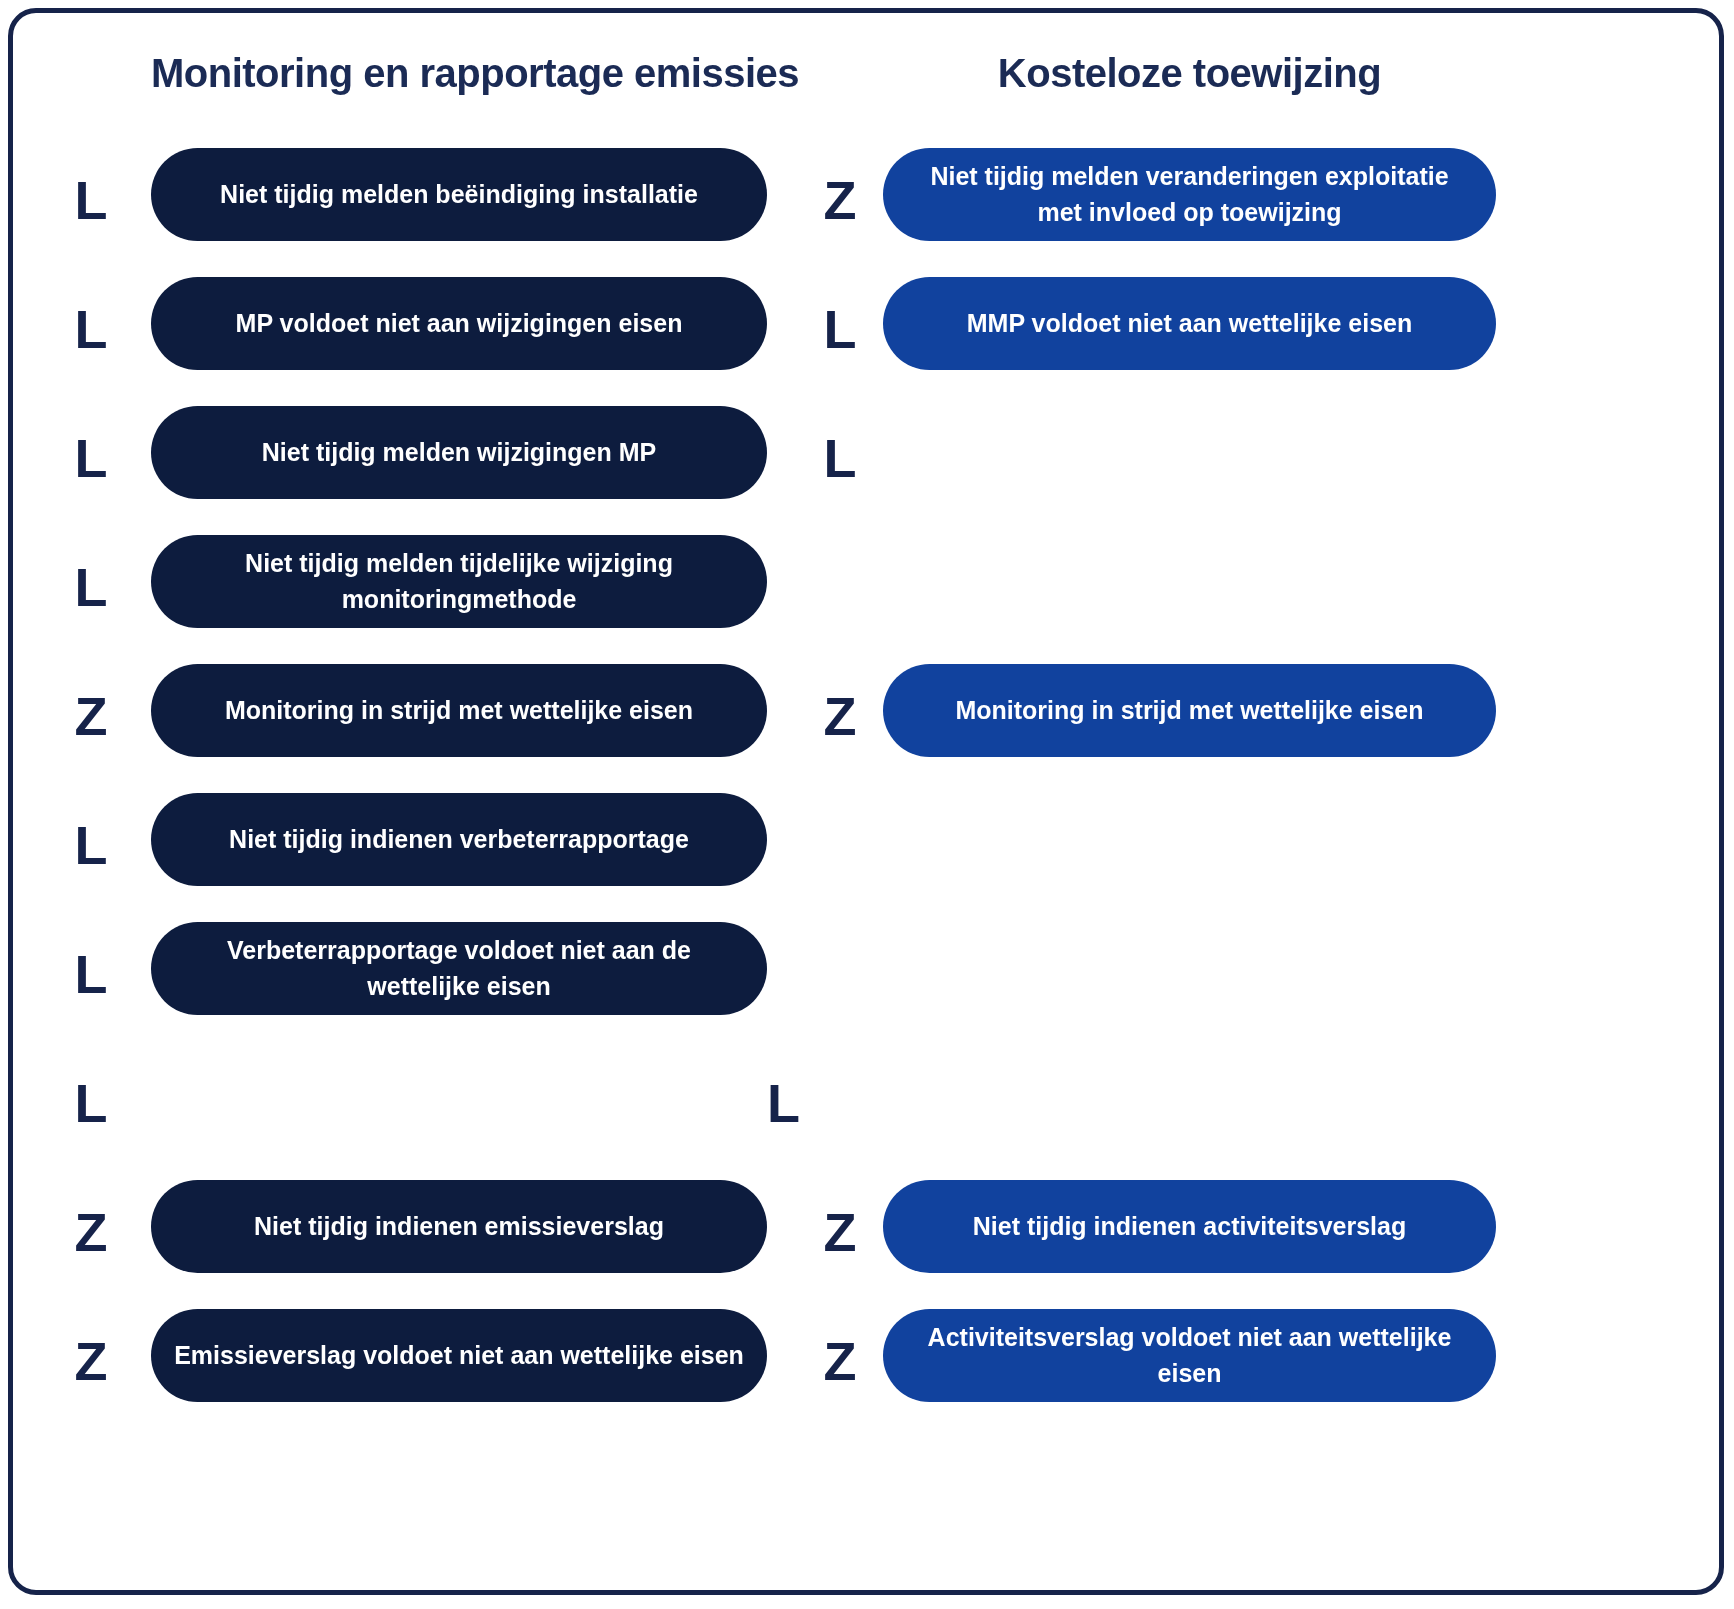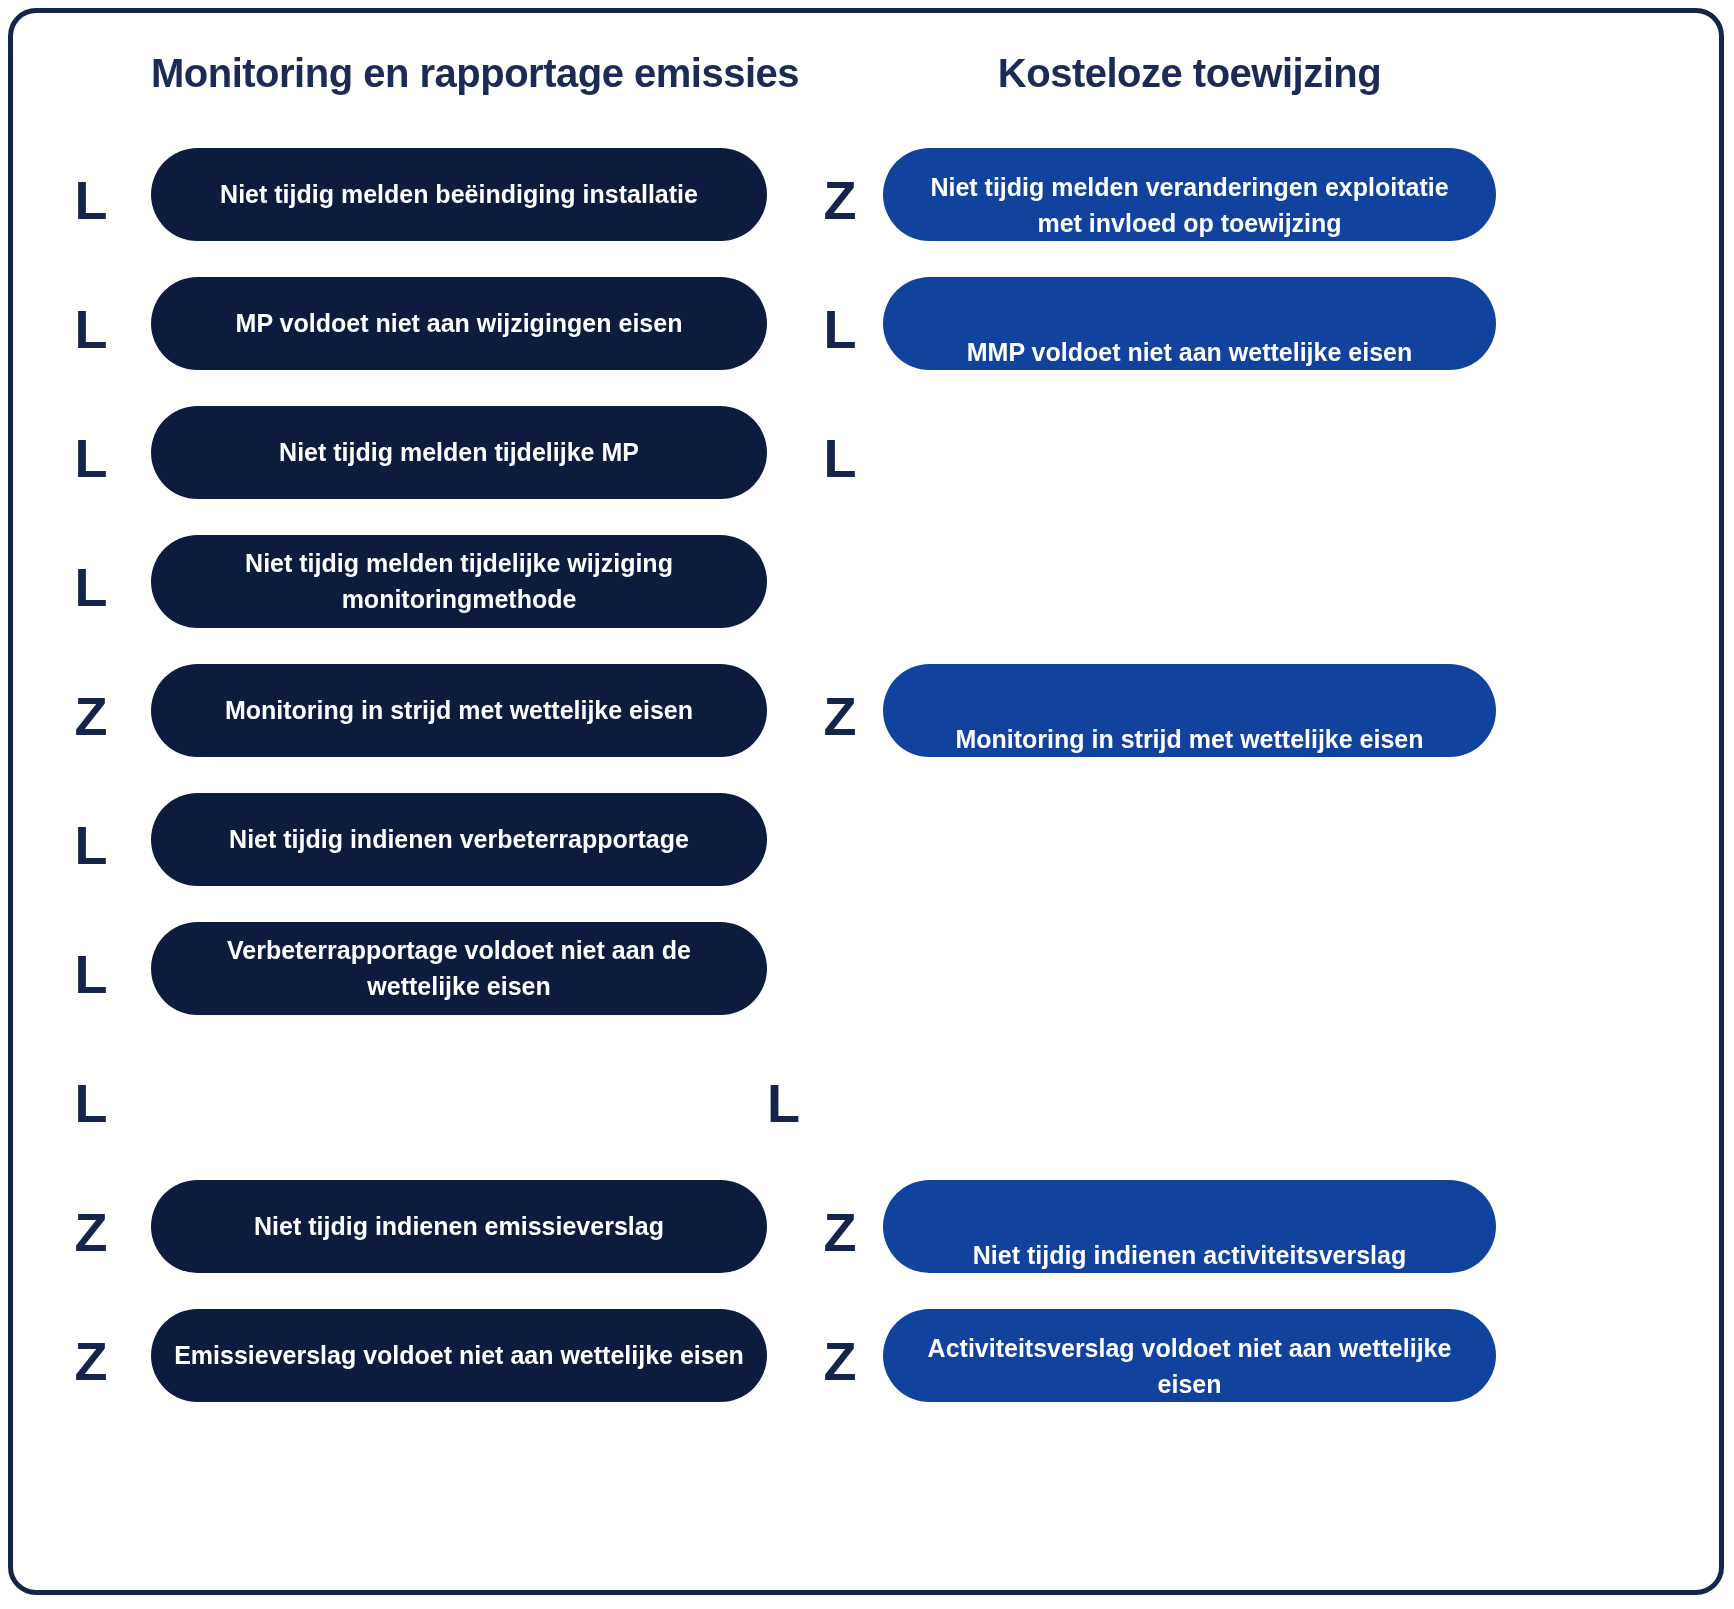--- a/index.html
+++ b/index.html
@@ -70,21 +70,21 @@
     justify-content: center;
     text-align: center;
     color: var(--pill-text, #ffffff);
     font-size: 25px;
     font-weight: bold;
     line-height: 1.42;
     padding: 0 22px;
     box-sizing: border-box;
   }
   .pill.left  { background: var(--left-pill, #0D1C3E); }
-  .pill.right { background: var(--right-pill, #11429E); align-items: flex-end; }
+  .pill.right { background: var(--right-pill, #11429E); }
   .sp { height: 1px; }
 </style>
 </head>
 <body>
 
 <div class="frame">
 
   <div class="grid-cols headers">
     <div class="col-title left">Monitoring en rapportage emissies</div>
     <div class="col-title right">Kosteloze toewijzing</div>
@@ -112,21 +112,21 @@
       <div class="sp"></div>
       <div class="letter">L</div>
       <div class="pill right">
         <span>MMP voldoet niet aan wettelijke eisen</span>
       </div>
     </div>
 
     <div class="grid-cols row">
       <div class="letter">L</div>
       <div class="pill left">
-        <span>Niet tijdig melden tijdelijke MP</span>
+        <span>Niet tijdig melden wijzigingen MP</span>
       </div>
       <div class="sp"></div>
       <div class="letter">L</div>
     </div>
 
     <div class="grid-cols row">
       <div class="letter">L</div>
       <div class="pill left">
         <span>Niet tijdig melden tijdelijke wijziging monitoringmethode</span>
       </div>

